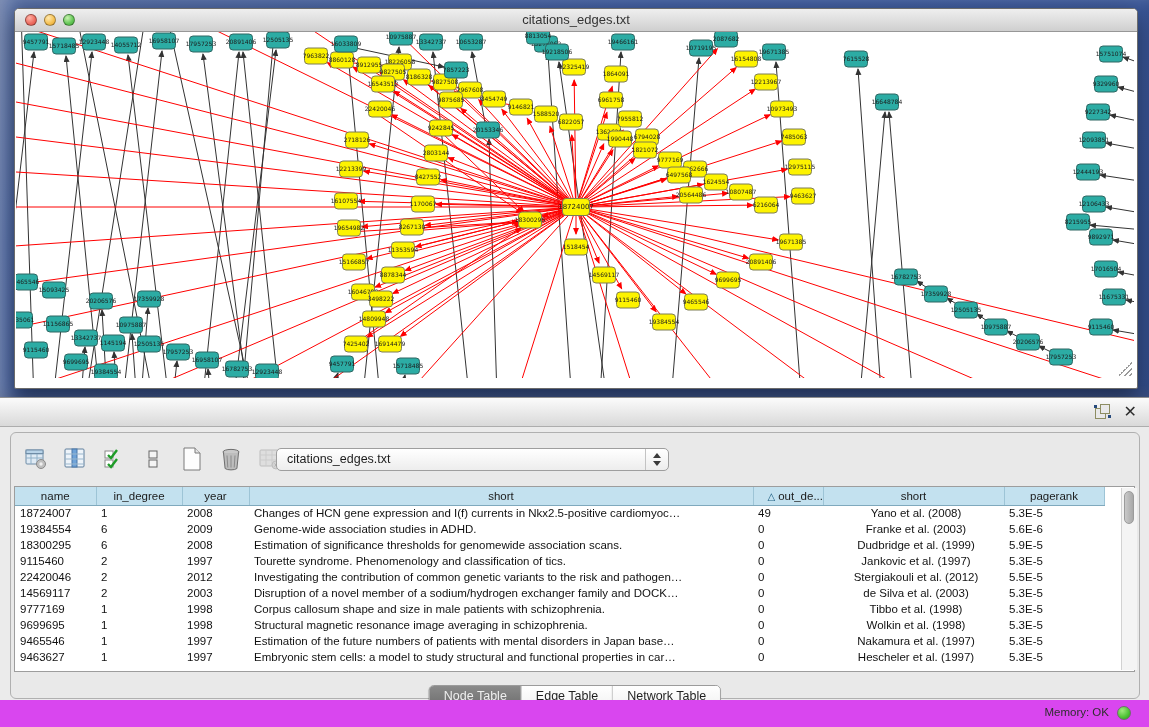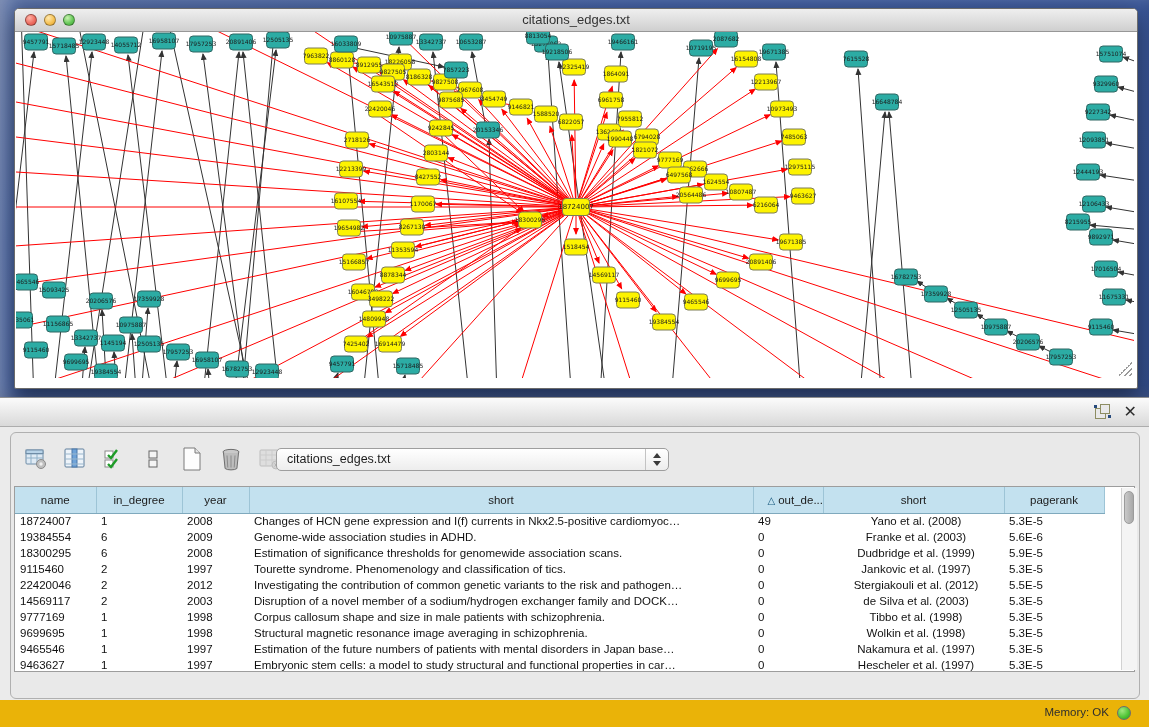--- a/index.html
+++ b/index.html
@@ -69,21 +69,21 @@
   .combo .up,.combo .dn{position:absolute;left:7px;width:0;height:0;border-left:4px solid transparent;border-right:4px solid transparent;}
   .combo .up{top:4px;border-bottom:5px solid #3a3a3a;}
   .combo .dn{bottom:4px;border-top:5px solid #3a3a3a;}
   
   .tablebox{
     position:absolute;left:3px;top:53px;width:1121px;height:186px;
     background:#fff;border:1px solid #9d9d9d;box-sizing:border-box;overflow:hidden;
   }
   table.grid{border-collapse:collapse;table-layout:fixed;width:1089px;font-size:11.5px;color:#111;}
   table.grid th{
-    height:26px;background:#c3e1ef;border-bottom:1px solid #7fa9bd;border-right:1px solid #9dc4d6;
+    height:18px;background:#c3e1ef;border-bottom:1px solid #7fa9bd;border-right:1px solid #9dc4d6;
     font-weight:normal;font-size:11.5px;color:#1b1b1b;text-align:center;overflow:hidden;white-space:nowrap;padding:0 14px;box-sizing:border-box;
   }
   table.grid td{
     height:16px;padding:0 0 0 5px;white-space:nowrap;overflow:hidden;box-sizing:border-box;
   }
   td.c5{text-align:center;padding:0 2px;}
   .sortglyph{color:#1d5d80;font-size:10px;margin-right:3px;}
   .vscroll{position:absolute;right:2px;top:55px;width:15px;height:182px;background:#f4f4f4;border-left:1px solid #d2d2d2;}
   .vthumb{position:absolute;left:2px;top:3px;width:10px;height:33px;background:linear-gradient(90deg,#c9c9c9,#a8a8a8);border-radius:5px;border:1px solid #9b9b9b;box-sizing:border-box;}
   
@@ -92,21 +92,21 @@
     display:flex;height:22px;border:1px solid #9b9b9b;border-radius:5px;overflow:hidden;
     background:#fff;box-shadow:0 1px 1px rgba(0,0,0,.15);
   }
   .tab{
     padding:0 14px;line-height:21px;font-size:12.5px;color:#1f1f1f;
     background:linear-gradient(#ffffff,#f1f1f1);border-right:1px solid #bdbdbd;
   }
   .tab:last-child{border-right:none;}
   .tab.active{background:linear-gradient(#8a8a8a,#6d6d6d);color:#efefef;}
   
-  .statusbar{position:absolute;left:0;top:700px;width:1149px;height:27px;background:#eab308;}
+  .statusbar{position:absolute;left:0;top:700px;width:1149px;height:27px;background:#d946ef;}
   .mem{position:absolute;right:40px;top:0;line-height:25px;font-size:11.5px;color:#2e2e2e;}
   .memdot{position:absolute;right:18px;top:6px;width:14px;height:14px;border-radius:50%;
     background:radial-gradient(circle at 35% 30%,#9fe87d,#46bf2e 65%,#2f9c1e);border:1px solid #6d6d6d;box-sizing:border-box;}
   svg text{font-family:"DejaVu Sans","Liberation Sans",sans-serif;}
 </style>
 </head>
 <body>
 
 <div class="desktop">
   <div class="graph-window">
@@ -979,19 +979,24 @@
               <td class="c5">Hescheler et al. (1997)</td>
               <td class="c6">5.3E-5</td>
             </tr>
           </tbody>
       </table>
     </div>
     <div class="vscroll">
       <div class="vthumb"></div>
     </div>
 
+    <div class="tabs">
+      <div class="tab active">Node Table</div>
+      <div class="tab">Edge Table</div>
+      <div class="tab">Network Table</div>
+    </div>
   </div>
 </div>
 
 <div class="statusbar">
   <span class="mem">Memory: OK</span>
   <span class="memdot"></span>
 </div>
 
 </body></html>

